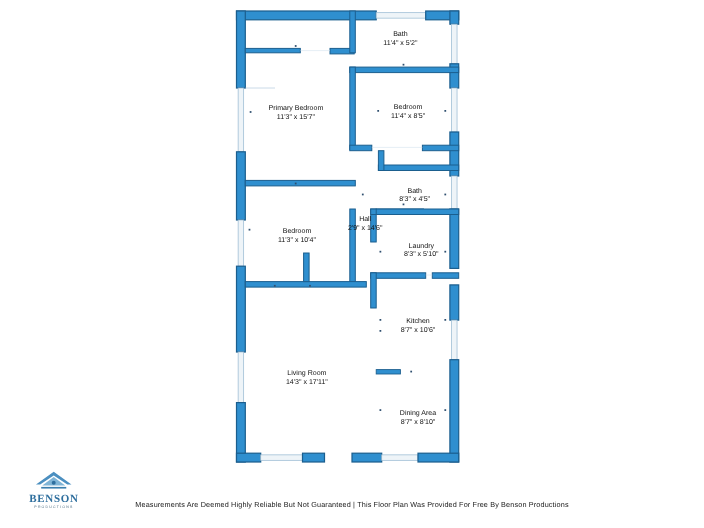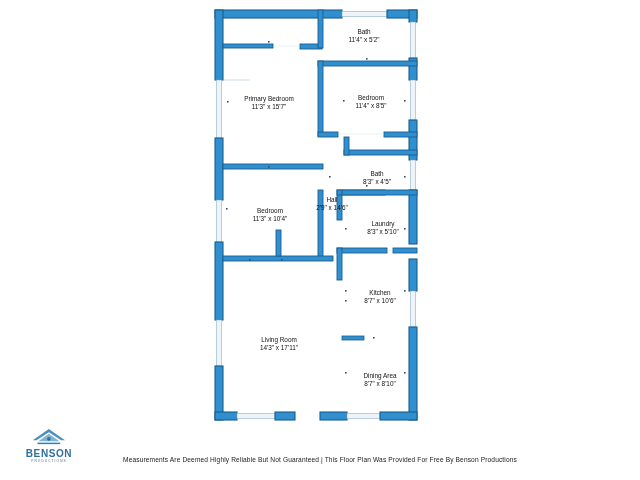--- a/index.html
+++ b/index.html
@@ -41,21 +41,21 @@
     width: 62px;
     height: 44px;
     text-align: center;
   }
   .logo-word {
     font-size: 10px;
     font-weight: bold;
     letter-spacing: 0.06em;
     color: #2f6f9e;
     line-height: 11px;
-    font-family: Liberation Sans, sans-serif;
+    font-family: Liberation Serif, serif;
   }
   .logo-sub {
     font-size: 3.2px;
     letter-spacing: 0.34em;
     color: #4b6b80;
     line-height: 5px;
     font-family: "Liberation Sans", sans-serif;
   }
   .logo-mark {
     height: 19px;

